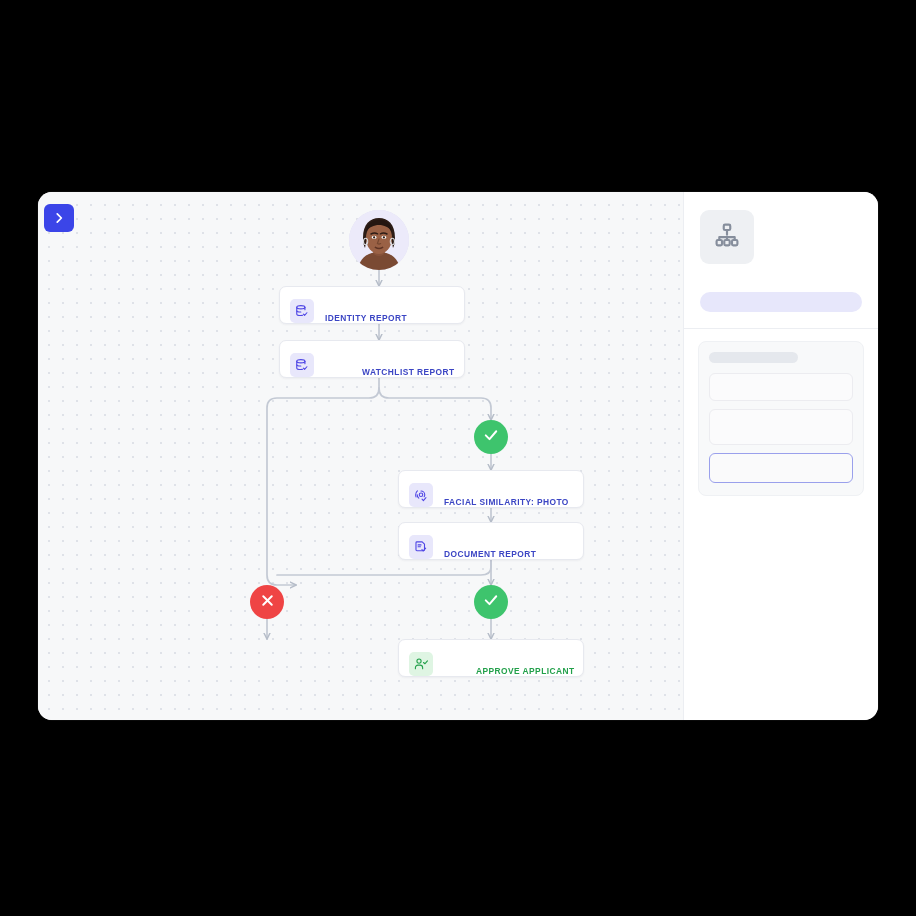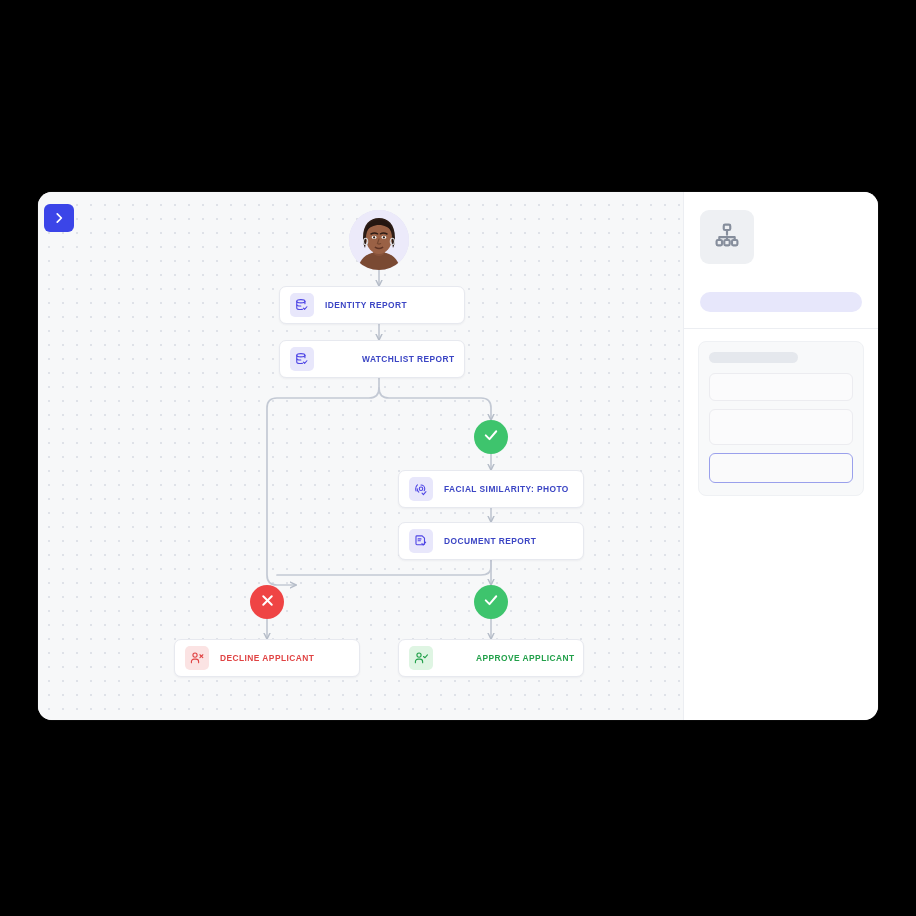--- a/index.html
+++ b/index.html
@@ -64,21 +64,21 @@
 
   
   .node {
     position: absolute;
     height: 38px;
     background: #ffffff;
     border: 1px solid #e7e9ef;
     border-radius: 7px;
     box-shadow: 0 1px 2px rgba(35,40,70,0.05);
     display: flex;
-    align-items: center;
+    align-items: flex-end;
     padding: 0 10px;
     gap: 11px;
     z-index: 3;
     cursor: pointer;
   }
   .node .node-icon {
     width: 24px; height: 24px;
     border-radius: 5px;
     display: flex; align-items: center; justify-content: center;
     flex: none;
@@ -313,31 +313,20 @@
     </div>
 
     <div class="badge ok" style="left:436px; top:393px;">
       <span>
         <svg width="18" height="18" viewBox="0 0 24 24" fill="none" stroke="#ffffff" stroke-width="2.6" stroke-linecap="round" stroke-linejoin="round">
           <polyline points="5 12.5 10 17.5 19 7"></polyline>
         </svg>
       </span>
     </div>
 
-    <div class="node decline" style="left:136px; top:447px; width:186px;">
-      <span class="node-icon red">
-        <svg width="14" height="14" viewBox="0 0 24 24" fill="none" stroke="#e04343" stroke-width="1.9" stroke-linecap="round" stroke-linejoin="round">
-          <circle cx="8.6" cy="7" r="3.6"></circle>
-          <path d="M2.4 20 v-1.6 a4.4 4.4 0 0 1 4.4 -4.4 h3.6 a4.4 4.4 0 0 1 4.4 4.4 V20"></path>
-          <line x1="17" y1="6.4" x2="22" y2="11.4"></line>
-          <line x1="22" y1="6.4" x2="17" y2="11.4"></line>
-        </svg>
-      </span>
-      <span class="node-label">DECLINE APPLICANT</span>
-    </div>
 
     <div class="node approve" style="left:360px; top:447px; width:186px;">
       <span class="node-icon green">
         <svg width="14" height="14" viewBox="0 0 24 24" fill="none" stroke="#22a04a" stroke-width="1.9" stroke-linecap="round" stroke-linejoin="round">
           <circle cx="8.6" cy="7" r="3.6"></circle>
           <path d="M2.4 20 v-1.6 a4.4 4.4 0 0 1 4.4 -4.4 h3.6 a4.4 4.4 0 0 1 4.4 4.4 V20"></path>
           <polyline points="16.4 9.4 18.6 11.6 23 6.6"></polyline>
         </svg>
       </span>
       <span class="node-label">APPROVE APPLICANT</span>

